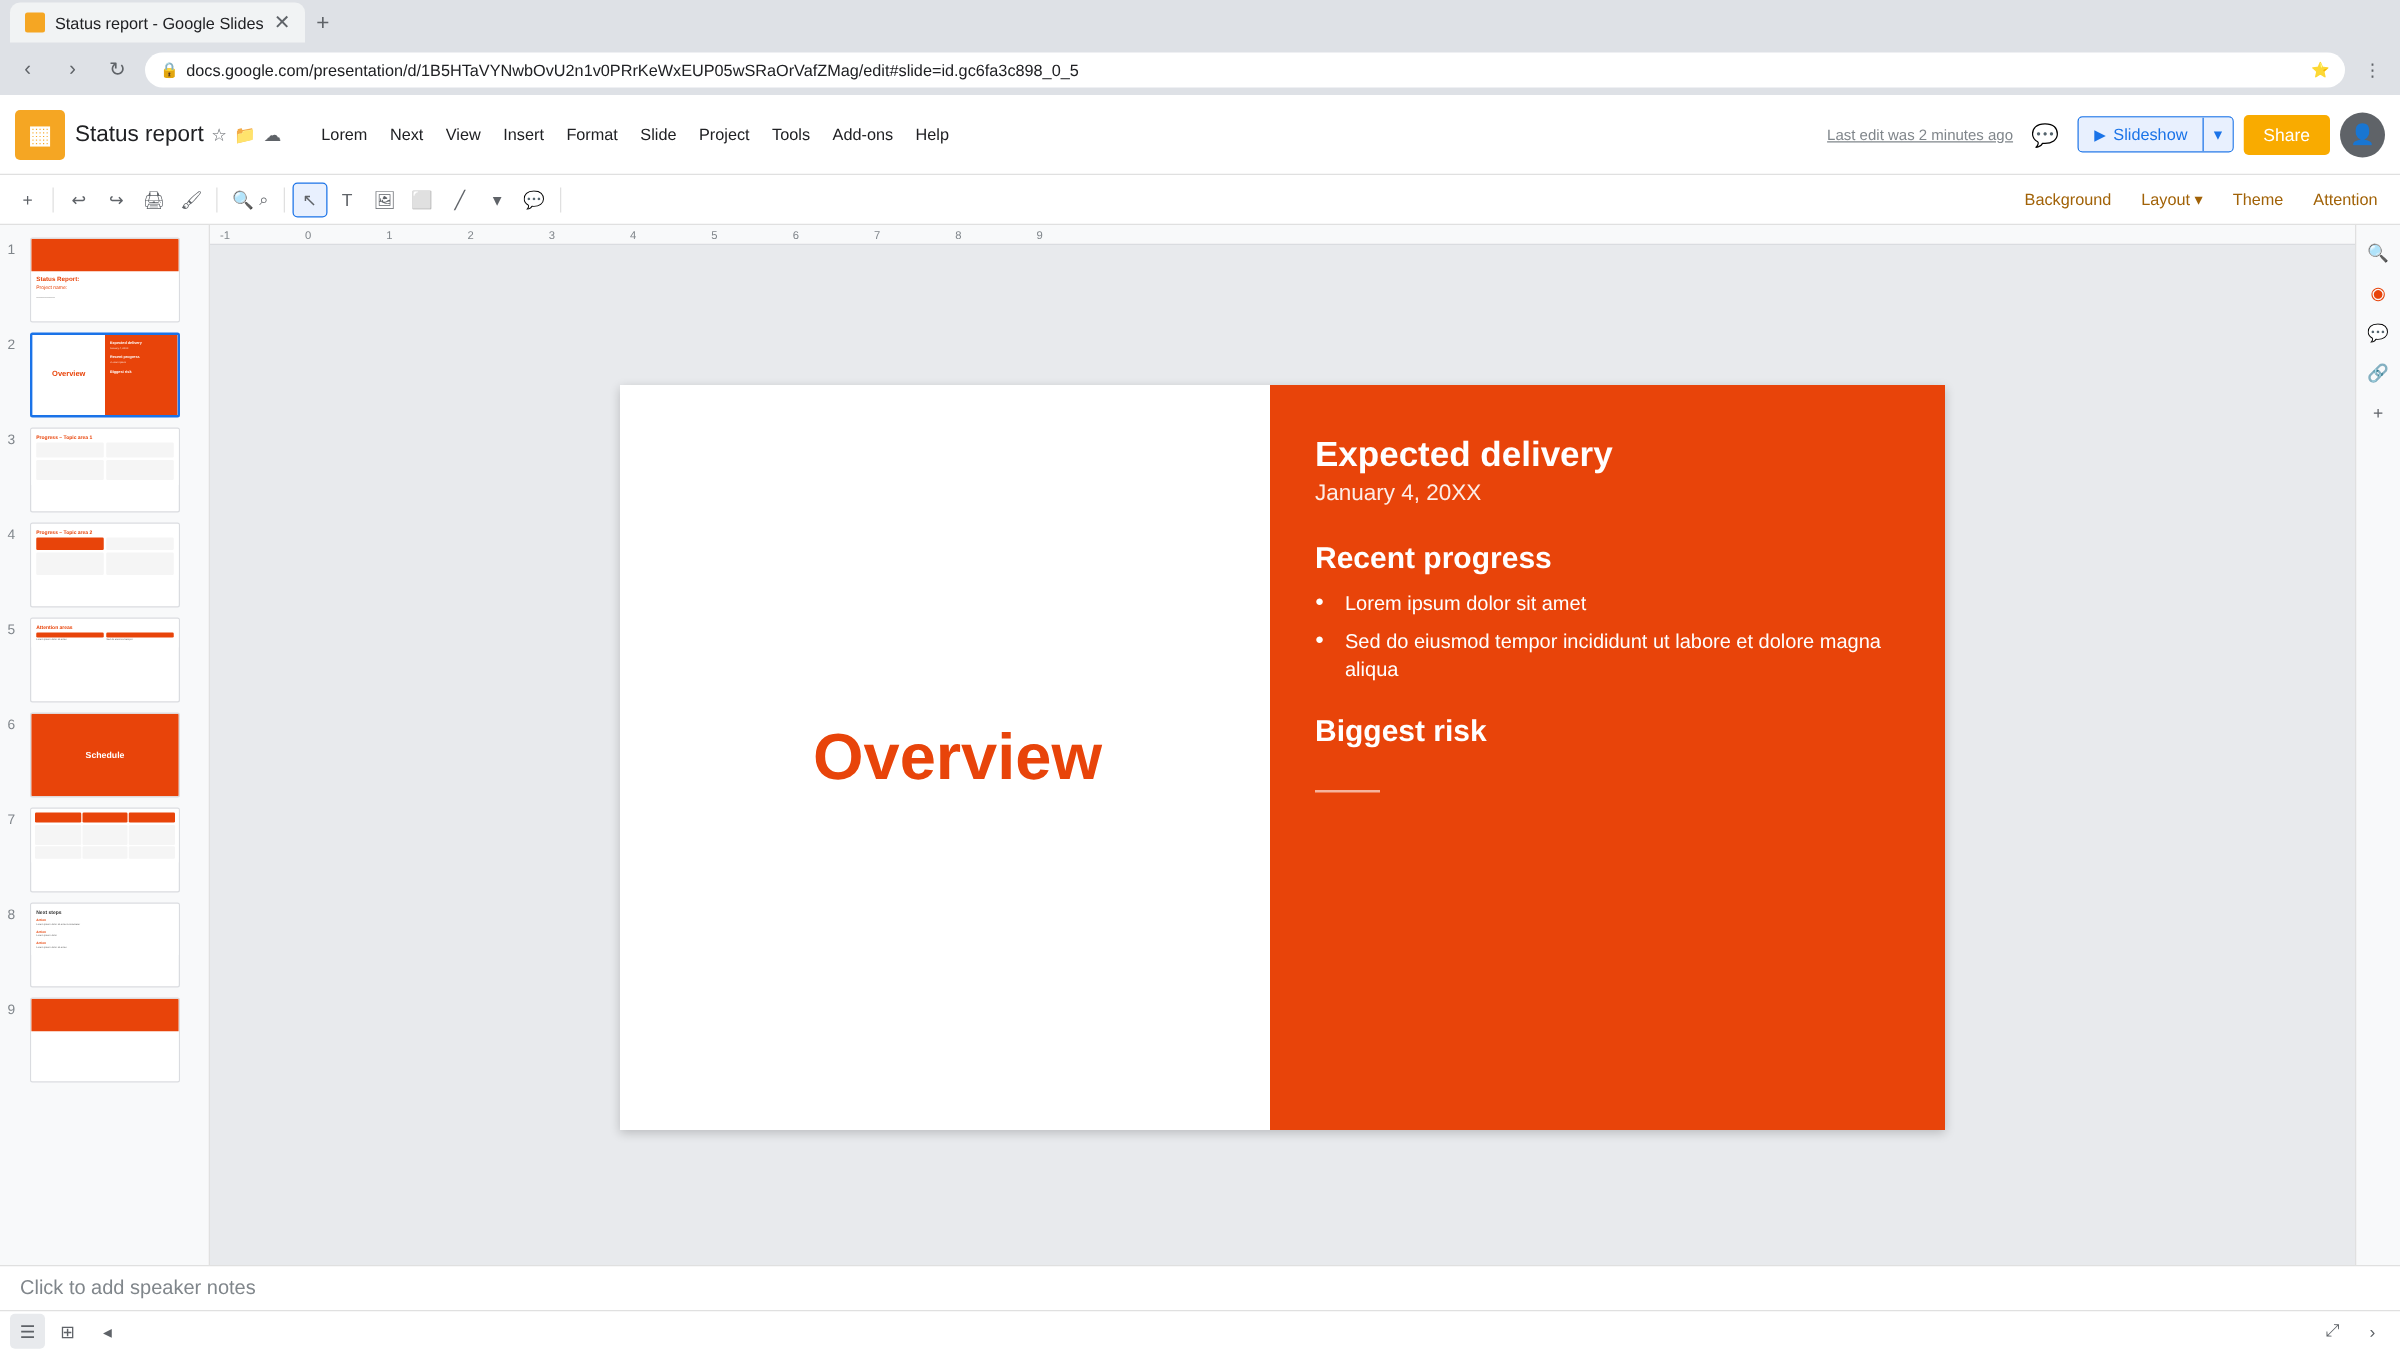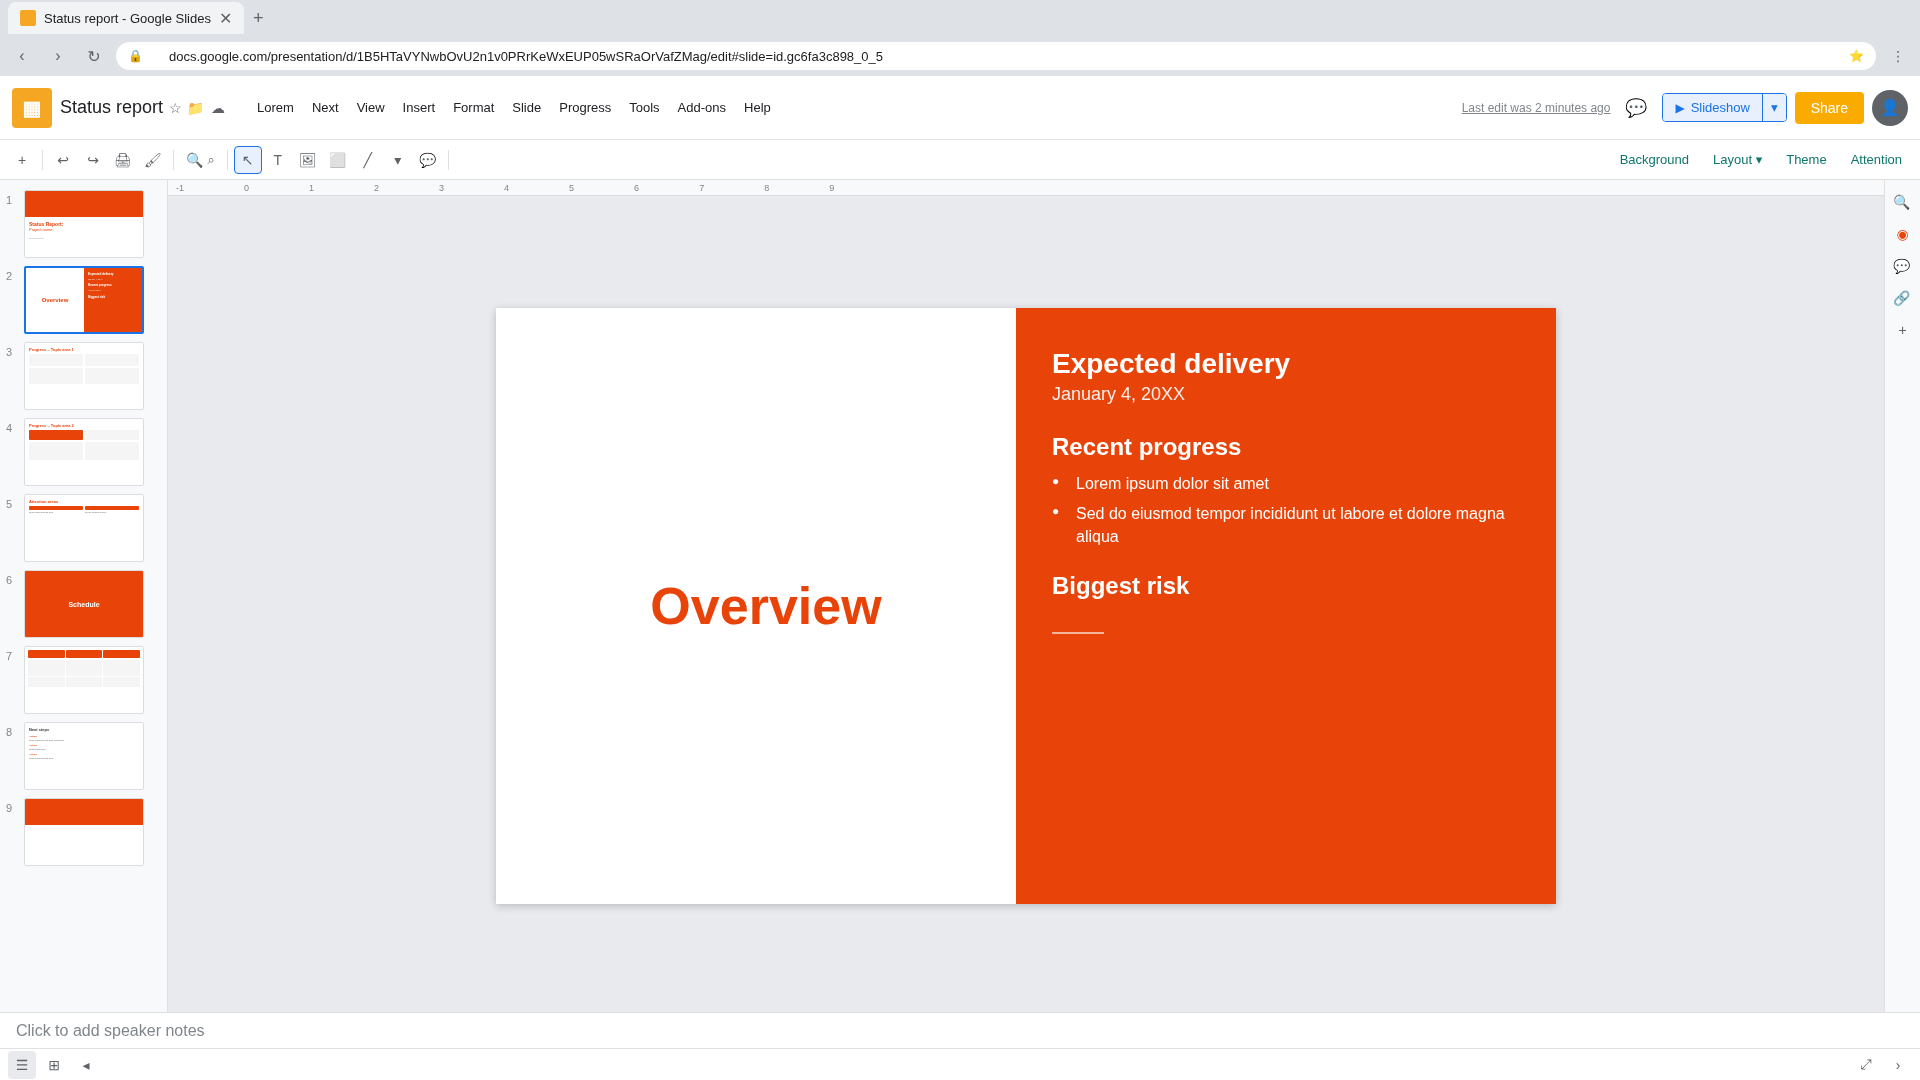--- a/index.html
+++ b/index.html
@@ -180,21 +180,21 @@
     .toolbar-right {
       margin-left: auto;
       display: flex;
       align-items: center;
       gap: 4px;
     }
     .toolbar-action {
       padding: 4px 10px;
       border-radius: 4px;
       font-size: 13px;
-      color: #0f766e;
+      color: #a16207;
       cursor: pointer;
       border: none;
       background: none;
       display: flex; align-items: center; gap: 4px;
     }
 
     
     .main-body {
       display: flex;
       flex: 1;
@@ -418,21 +418,21 @@
       <span class="tab-close">✕</span>
     </div>
     <div class="tab-new">+</div>
   </div>
   <div class="address-bar-row">
     <button class="nav-btn">‹</button>
     <button class="nav-btn">›</button>
     <button class="nav-btn">↻</button>
     <div class="address-bar">
       <span style="color:#5f6368;font-size:12px;">🔒</span>
-      <span style="font-size:13px;color:#202124;margin-left:20px;">docs.google.com/presentation/d/1B5HTaVYNwbOvU2n1v0PRrKeWxEUP05wSRaOrVafZMag/edit#slide=id.gc6fa3c898_0_5</span>
+      <span style="font-size:13px;color:#202124;">docs.google.com/presentation/d/1B5HTaVYNwbOvU2n1v0PRrKeWxEUP05wSRaOrVafZMag/edit#slide=id.gc6fa3c898_0_5</span>
       <div class="address-bar-icons">
         <span style="font-size:12px;color:#5f6368;">⭐</span>
       </div>
     </div>
     <div class="browser-action-btn">⋮</div>
   </div>
 </div>
 
 <div class="app">
 
@@ -447,21 +447,21 @@
       </div>
     </div>
 
     <div class="header-menus">
       <div class="menu-item">Lorem</div>
       <div class="menu-item">Next</div>
       <div class="menu-item">View</div>
       <div class="menu-item">Insert</div>
       <div class="menu-item">Format</div>
       <div class="menu-item">Slide</div>
-      <div class="menu-item">Progress</div>
+      <div class="menu-item">Project</div>
       <div class="menu-item">Tools</div>
       <div class="menu-item">Add-ons</div>
       <div class="menu-item">Help</div>
     </div>
 
     <div class="header-right">
       <span class="last-edit">Last edit was 2 minutes ago</span>
       <div class="comments-btn">💬</div>
       <div class="present-btn-group">
         <button class="present-btn">

